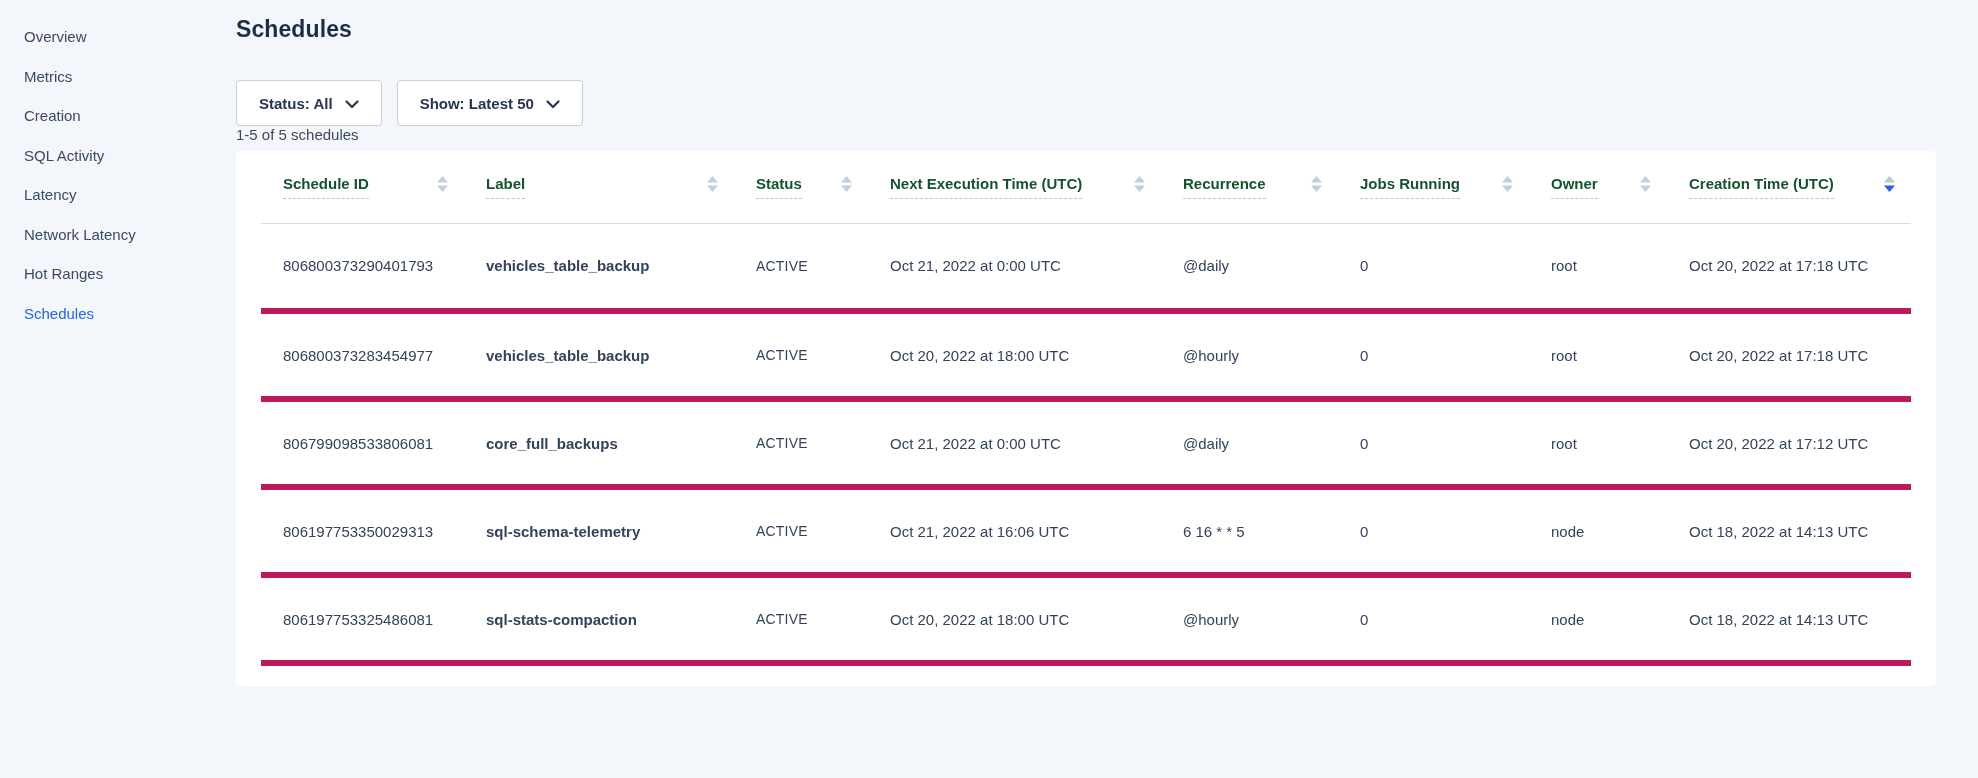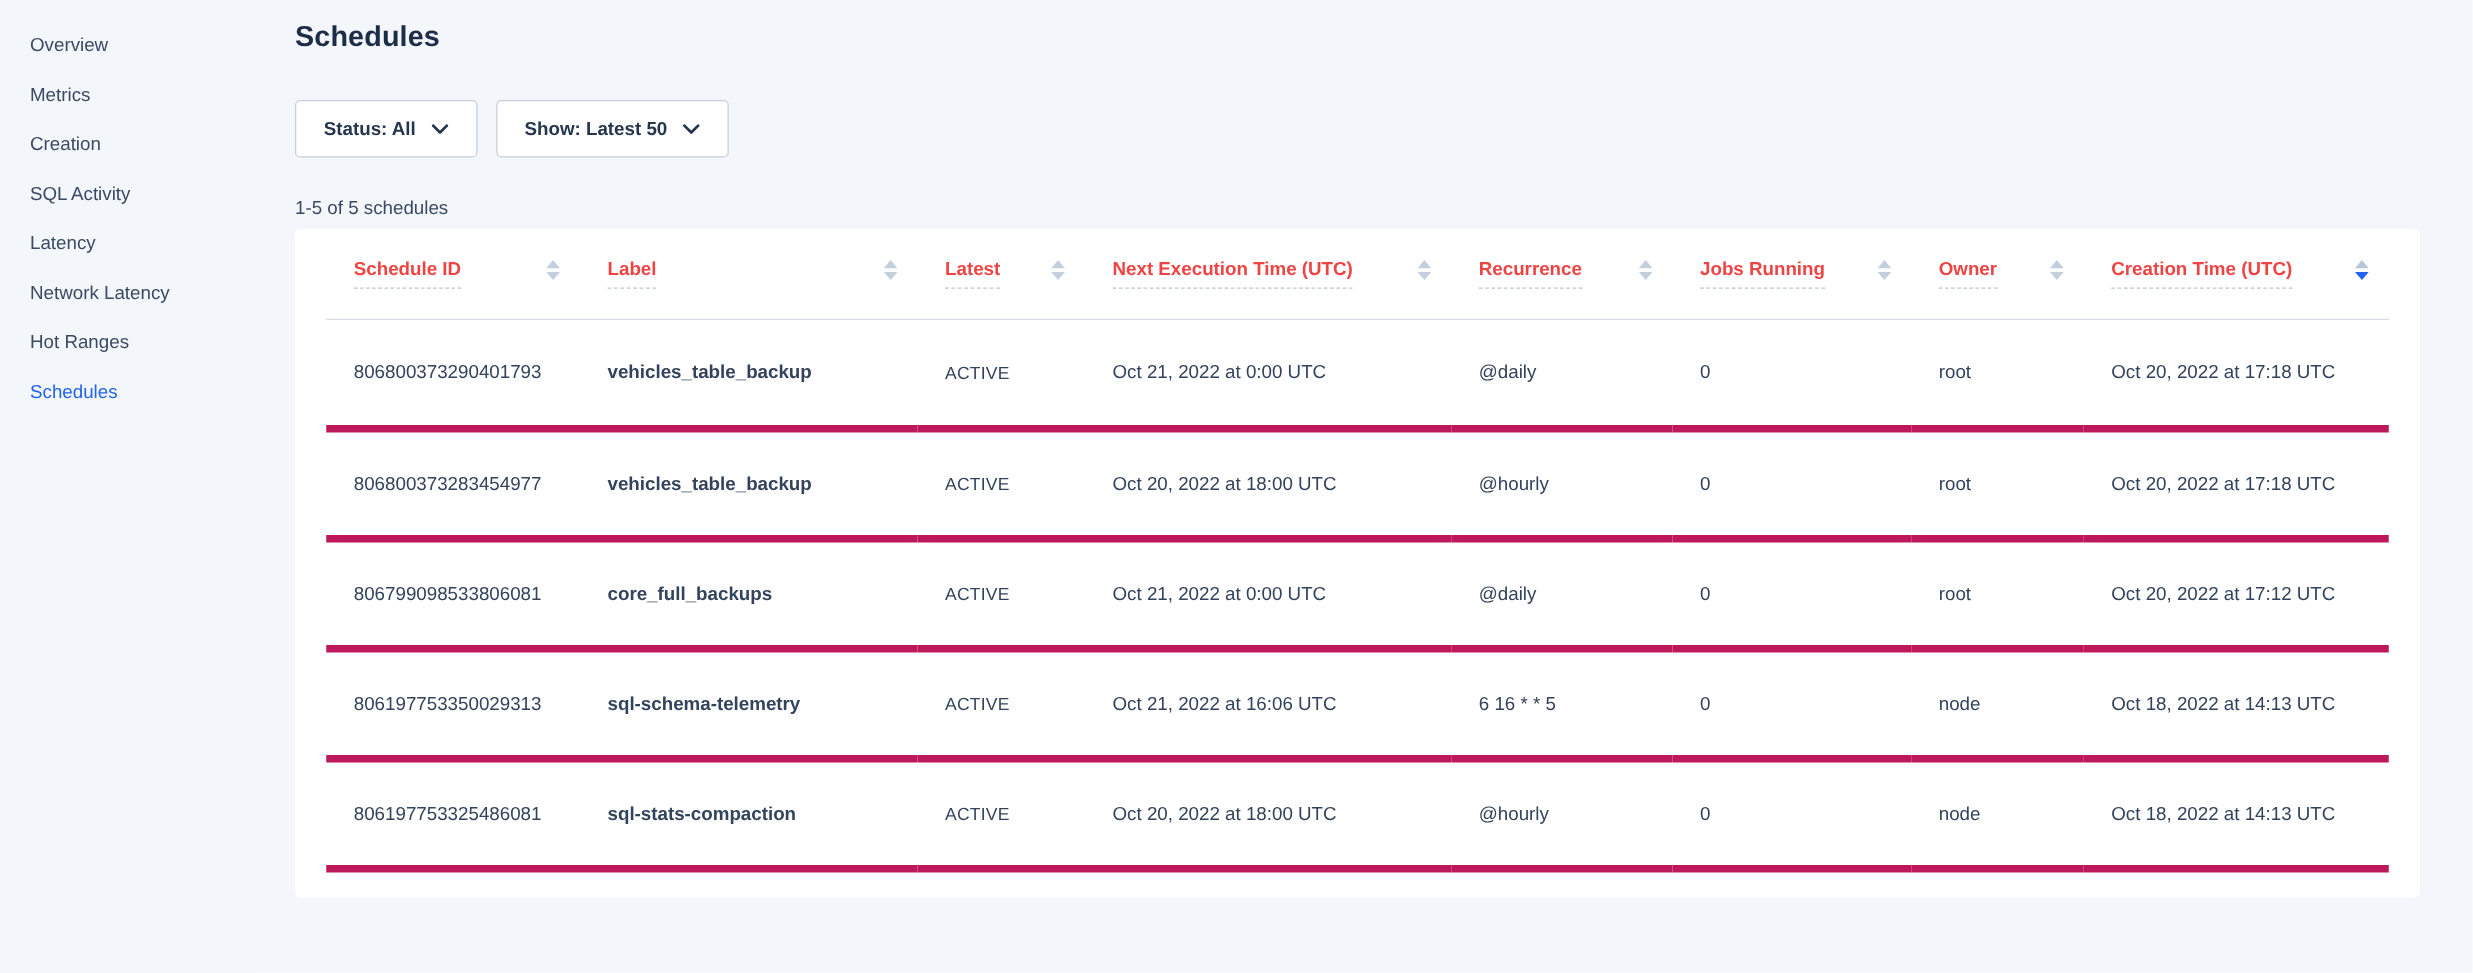--- a/index.html
+++ b/index.html
@@ -52,21 +52,20 @@
     display: inline-flex;
     align-items: center;
     gap: 12px;
     font-size: 15px;
     font-weight: bold;
     color: #25354d;
     font-family: inherit;
     cursor: pointer;
   }
   .results-count {
-    margin-top: 32px;
     font-size: 15px;
     color: #3b4a63;
   }
   .card {
     margin-top: 8px;
     width: 1700px;
     background: #ffffff;
     border-radius: 5px;
     padding: 0 25px 20px 25px;
   }
@@ -83,21 +82,21 @@
   .th-inner {
     display: flex;
     align-items: center;
     justify-content: space-between;
     padding-left: 22px;
     padding-right: 16px;
   }
   .th-label {
     font-size: 15px;
     font-weight: bold;
-    color: #ef4444;
+    color: #14532d;
     border-bottom: 1px dashed #b9c5d4;
     padding-bottom: 6px;
     white-space: nowrap;
     cursor: pointer;
   }
   td {
     padding: 0 12px 0 22px;
     font-size: 15px;
     color: #33435c;
     vertical-align: middle;
@@ -181,21 +180,21 @@
               <div class="th-inner">
                 <span class="th-label">Label</span>
                 <svg width="11" height="16" viewBox="0 0 11 16" class="sort-icon">
                   <polygon points="5.5,0 11,6.5 0,6.5" class="up"></polygon>
                   <polygon points="0,9.5 11,9.5 5.5,16" class="down"></polygon>
                 </svg>
               </div>
             </th>
             <th>
               <div class="th-inner">
-                <span class="th-label">Latest</span>
+                <span class="th-label">Status</span>
                 <svg width="11" height="16" viewBox="0 0 11 16" class="sort-icon">
                   <polygon points="5.5,0 11,6.5 0,6.5" class="up"></polygon>
                   <polygon points="0,9.5 11,9.5 5.5,16" class="down"></polygon>
                 </svg>
               </div>
             </th>
             <th>
               <div class="th-inner">
                 <span class="th-label">Next Execution Time (UTC)</span>
                 <svg width="11" height="16" viewBox="0 0 11 16" class="sort-icon">

